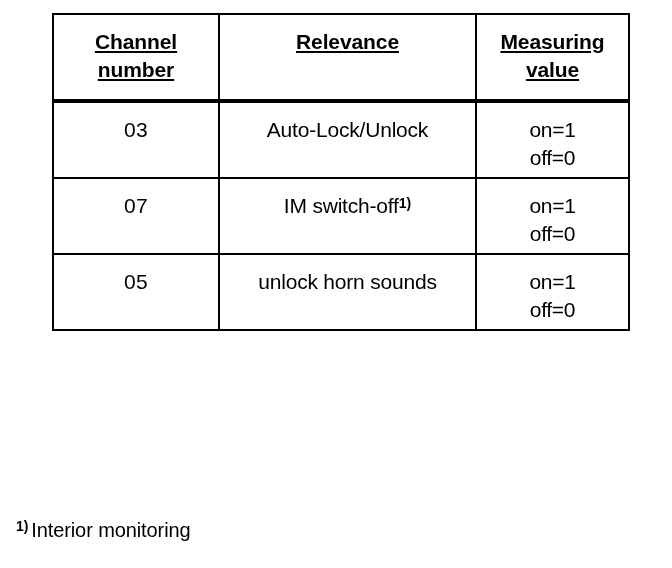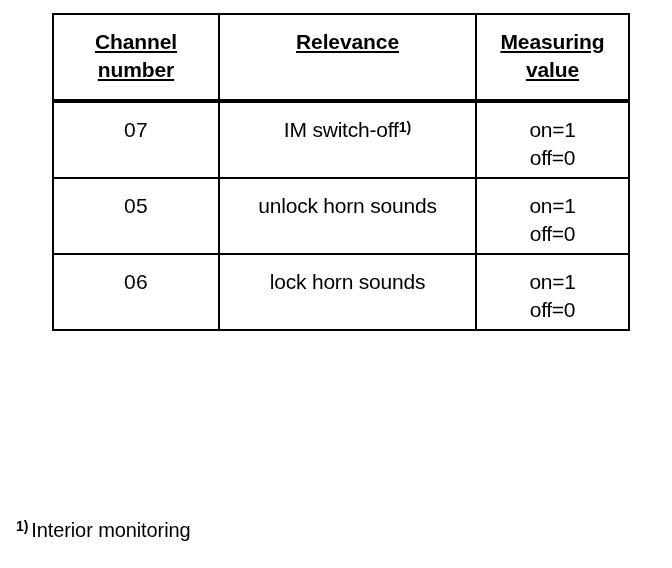--- a/index.html
+++ b/index.html
@@ -127,20 +127,30 @@
         </th>
         <th>
           <span>Measuring</span><br>
           <span>value</span>
         </th>
       </tr>
     </thead>
 
     <tbody>
 
+      <tr>
+        <td class="cell-channel">03</td>
+        <td class="cell-relevance">
+          <span>Auto-Lock/Unlock</span><span class="sup"></span>
+        </td>
+        <td class="cell-measuring">
+          <span class="mv-line">on=1</span>
+          <span class="mv-line">off=0</span>
+        </td>
+      </tr>
 
       <tr>
         <td class="cell-channel">07</td>
         <td class="cell-relevance">
           <span>IM switch-off</span><span class="sup">1)</span>
         </td>
         <td class="cell-measuring">
           <span class="mv-line">on=1</span>
           <span class="mv-line">off=0</span>
         </td>
@@ -150,30 +160,20 @@
         <td class="cell-channel">05</td>
         <td class="cell-relevance">
           <span>unlock horn sounds</span><span class="sup"></span>
         </td>
         <td class="cell-measuring">
           <span class="mv-line">on=1</span>
           <span class="mv-line">off=0</span>
         </td>
       </tr>
 
-      <tr>
-        <td class="cell-channel">06</td>
-        <td class="cell-relevance">
-          <span>lock horn sounds</span><span class="sup"></span>
-        </td>
-        <td class="cell-measuring">
-          <span class="mv-line">on=1</span>
-          <span class="mv-line">off=0</span>
-        </td>
-      </tr>
 
 
 
     </tbody>
   </table>
 
   <div id="footnote">
     <span class="fn-marker">1)</span><span>Interior monitoring</span>
   </div>
 

